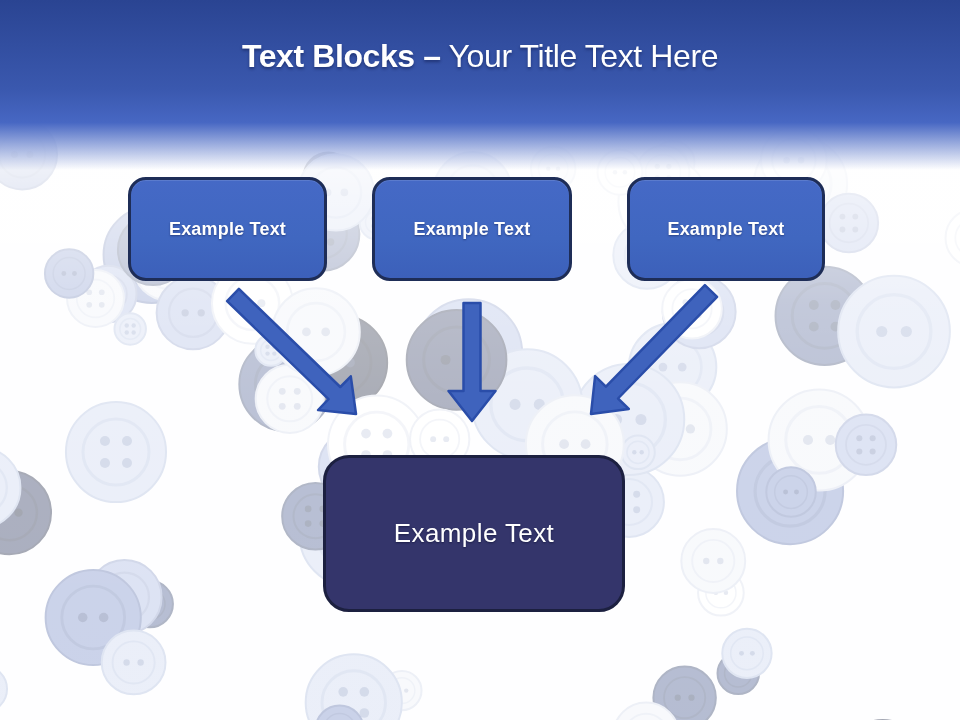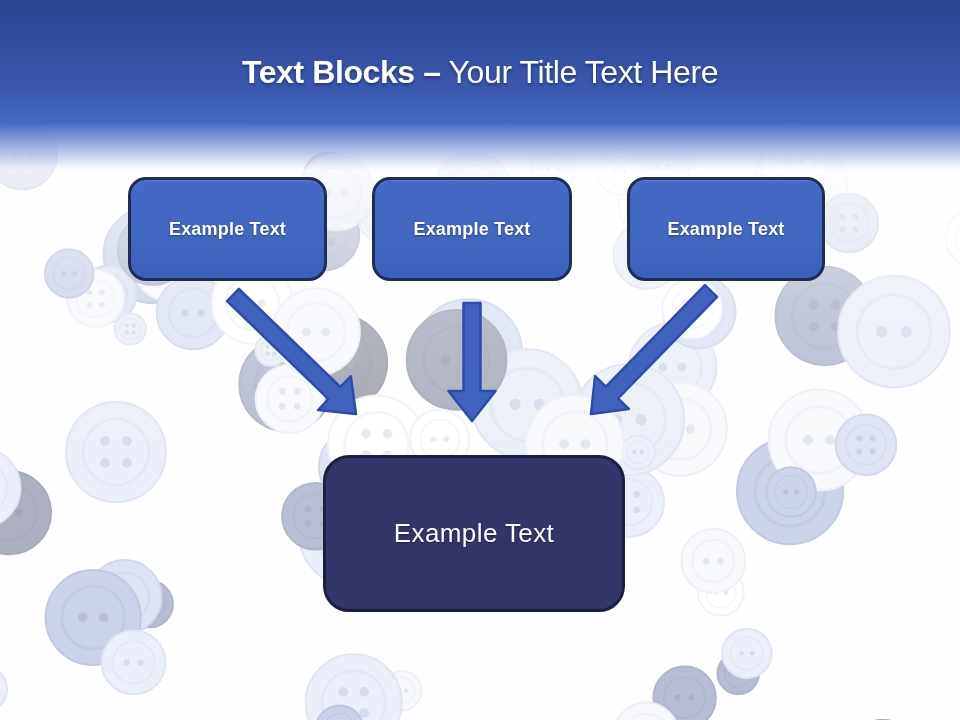--- a/index.html
+++ b/index.html
@@ -22,21 +22,21 @@
       rgba(255,255,255,0.68) 42%,
       rgba(255,255,255,0.62) 62%,
       rgba(255,255,255,0.60) 100%);}
 
   .header{position:absolute;left:0;top:0;width:960px;height:170px;
     background:linear-gradient(180deg,
       var(--header-top) 0%,
       var(--header-mid) 52%,
       var(--header-bottom) 72%,
       rgba(140,162,220,0) 100%);}
-  .title{position:absolute;left:0;top:52px;width:960px;margin:0;text-align:center;
+  .title{position:absolute;left:0;top:36px;width:960px;margin:0;text-align:center;
     color:var(--title-text);font-size:32px;line-height:40px;font-weight:400;
     letter-spacing:-0.4px;text-shadow:0 2px 3px rgba(8,18,60,0.45);}
   .title .b{font-weight:700;}
 
   .arrows{position:absolute;left:0;top:0;width:960px;height:720px;display:block;}
 
   .top-box{position:absolute;top:177px;height:104px;box-sizing:border-box;
     border:3px solid var(--box-border);border-radius:18px;
     background:linear-gradient(180deg,#4569c6 0%,var(--box-fill) 60%,#3c60ba 100%);
     color:var(--box-text);display:flex;align-items:center;justify-content:center;

